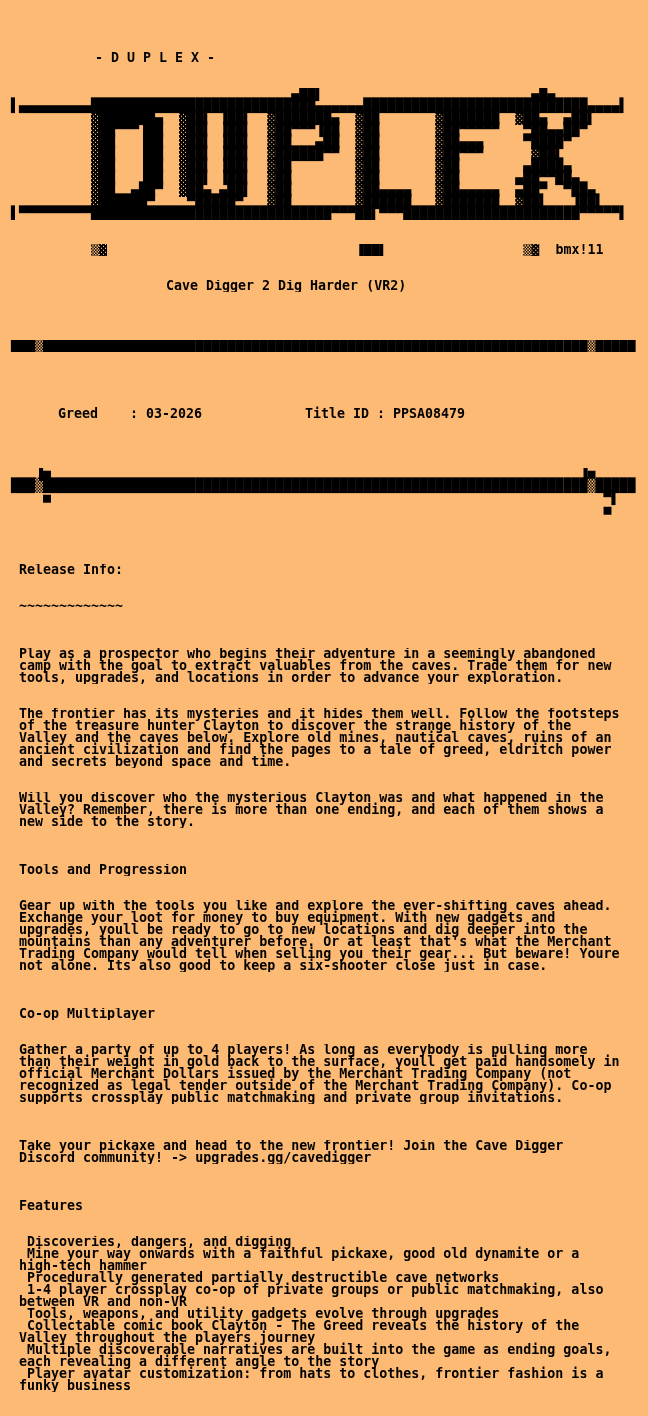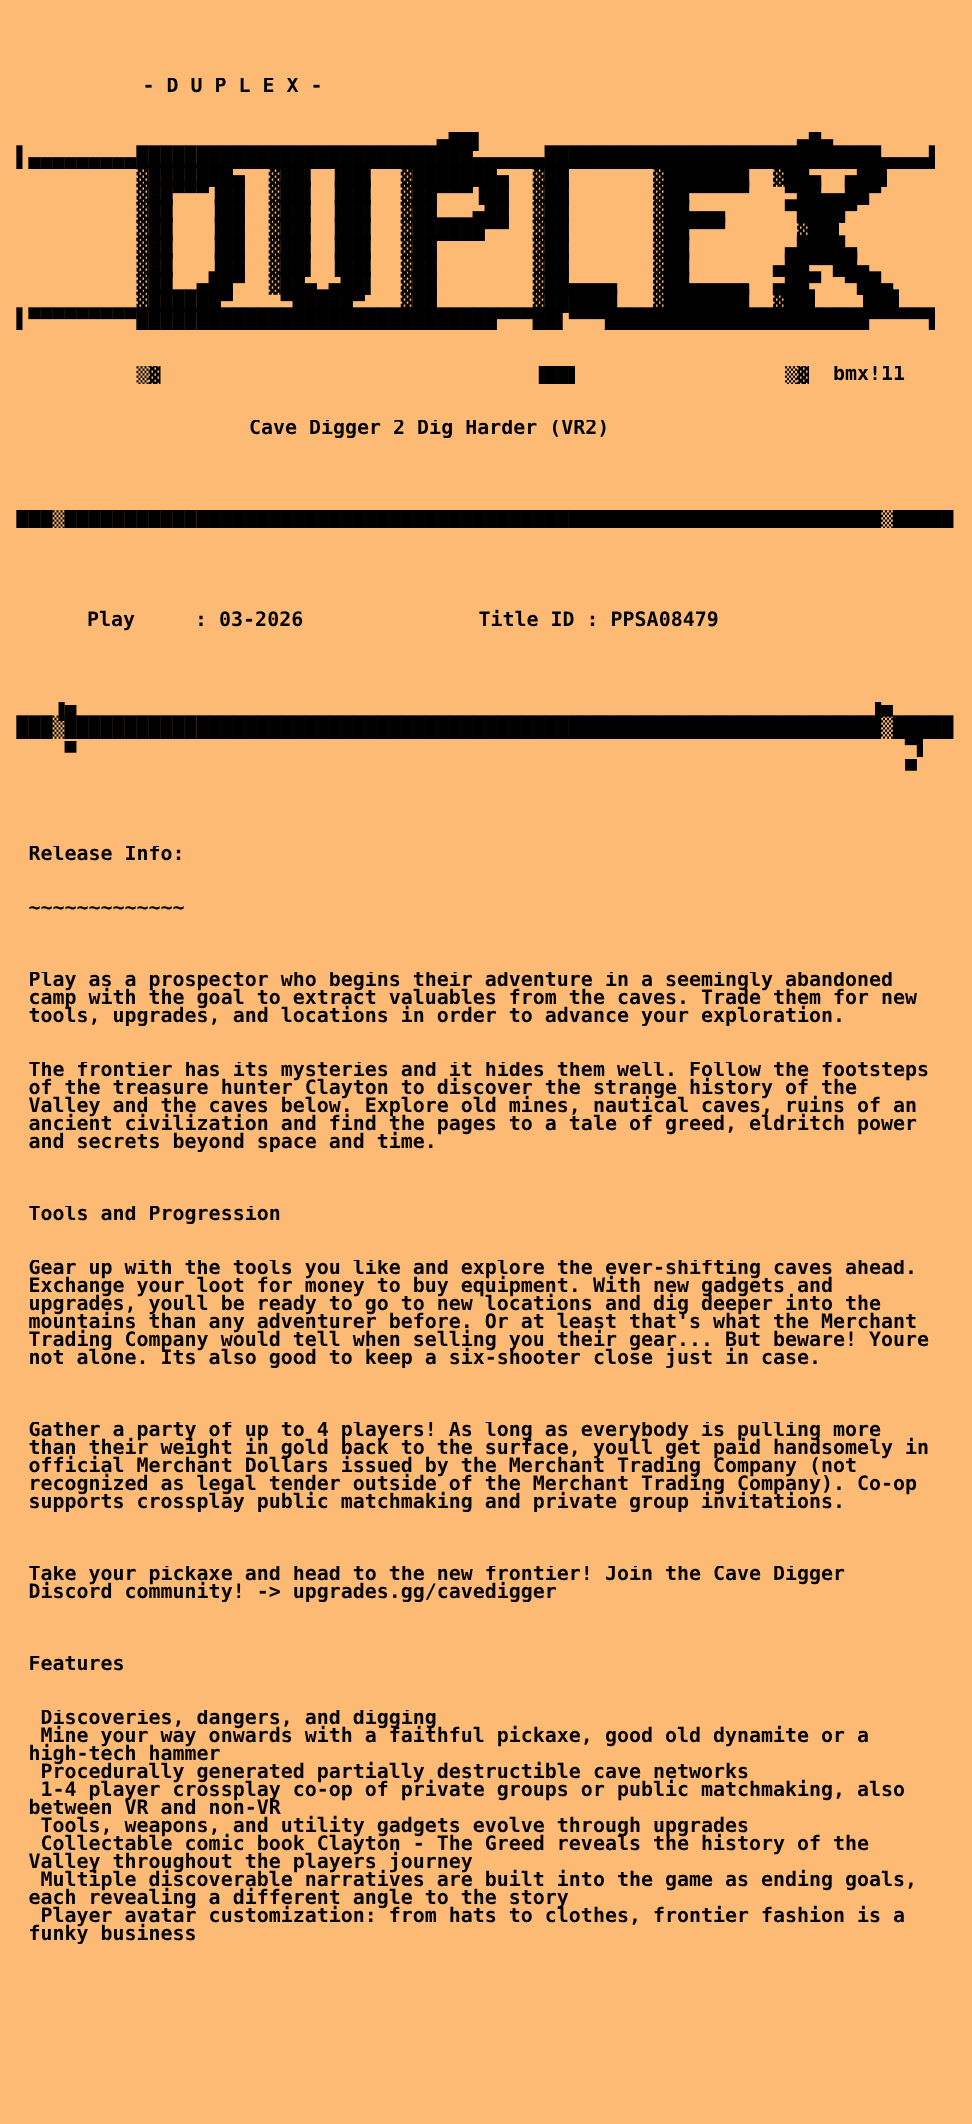--- a/index.html
+++ b/index.html
@@ -14,21 +14,21 @@
   }
   .nfo pre{margin:0;font:inherit;white-space:pre;overflow:hidden;}
   .mt4{margin-top:4px}.mt8{margin-top:8px}.mt12{margin-top:12px}
   .mt16{margin-top:16px}.mt24{margin-top:24px}.mt26{margin-top:26px}
   .indent{padding-left:16px}
   .tagline{padding-left:92px}
   .title-line{padding-left:163px}
   .squiggle{line-height:7px;padding-left:16px}
   .info-row{position:relative;height:12px;padding-left:55px;white-space:pre}
   .ilbl{display:inline-block;width:9ch}
-  .col2{position:absolute;left:316px;top:0;white-space:pre}
+  .col2{position:absolute;left:302px;top:0;white-space:pre}
   .link{text-decoration:none;color:#000000}
 </style>
 </head>
 <body>
 
 <div class="nfo">
 
   
   <pre class="tagline mt26">- D U P L E X -</pre>
   <pre>                                    ▄██▌                          ▄█▄
@@ -42,49 +42,53 @@
            ▓██  ▄██▀  ▓██▄ ▄██▌  ▓██        ▓██▄▄▄▄   ▓██▄▄▄▄▄  ▄██▀  ▀██▄
            ▓██████▀    ▀█████▀   ▓██        ▓██████   ▓███████  ▓██▌   ▐██▌
  ▌▀▀▀▀▀▀▀▀▀██████████████████████████████▀▀▀██▌▀▀▀██████████████████████▀▀▀▀▀▌</pre>
   <pre><span>           ▒▓                               ▐██▌                 ▒▓  </span><span>bmx!11</span></pre>
   <pre class="title-line mt12">Cave Digger 2 Dig Harder (VR2)</pre>
 
   
   <pre class="mt12"> ███▒████████████████████████████████████████████████████████████████████▒█████</pre>
 
   
-  <div class="info-row mt8"><span class="ilbl">Play</span><span>: </span><span>03-2026</span><span class="col2"><span class="ilbl">Title ID</span><span>: </span><span>PPSA08479</span></span></div>
+  <div class="info-row mt8"><span class="ilbl">Greed</span><span>: </span><span>03-2026</span><span class="col2"><span class="ilbl">Title ID</span><span>: </span><span>PPSA08479</span></span></div>
 
   
   <pre class="mt4">    ▐■                                                                  ▐■
  ███▒████████████████████████████████████████████████████████████████████▒█████
      ■                                                                     ▀▌
                                                                            ■</pre>
 
   
   <pre class="indent mt8">Release Info:</pre>
   <pre class="squiggle">~~~~~~~~~~~~~</pre>
 
   <pre class="indent mt16">Play as a prospector who begins their adventure in a seemingly abandoned
 camp with the goal to extract valuables from the caves. Trade them for new
 tools, upgrades, and locations in order to advance your exploration.</pre>
   <pre class="indent mt24">The frontier has its mysteries and it hides them well. Follow the footsteps
 of the treasure hunter Clayton to discover the strange history of the
 Valley and the caves below. Explore old mines, nautical caves, ruins of an
 ancient civilization and find the pages to a tale of greed, eldritch power
 and secrets beyond space and time.</pre>
+  <pre class="indent mt24">Will you discover who the mysterious Clayton was and what happened in the
+Valley? Remember, there is more than one ending, and each of them shows a
+new side to the story.</pre>
 
   <pre class="indent mt24">Tools and Progression</pre>
   <pre class="indent mt12">Gear up with the tools you like and explore the ever-shifting caves ahead.
 Exchange your loot for money to buy equipment. With new gadgets and
 upgrades, youll be ready to go to new locations and dig deeper into the
 mountains than any adventurer before. Or at least that's what the Merchant
 Trading Company would tell when selling you their gear... But beware! Youre
 not alone. Its also good to keep a six-shooter close just in case.</pre>
 
+  <pre class="indent mt24">Co-op Multiplayer</pre>
   <pre class="indent mt12">Gather a party of up to 4 players! As long as everybody is pulling more
 than their weight in gold back to the surface, youll get paid handsomely in
 official Merchant Dollars issued by the Merchant Trading Company (not
 recognized as legal tender outside of the Merchant Trading Company). Co-op
 supports crossplay public matchmaking and private group invitations.</pre>
 
   <pre class="indent mt24"><span>Take your pickaxe and head to the new frontier! Join the Cave Digger</span>
 <span>Discord community! -&gt; </span><span class="link">upgrades.gg/cavedigger</span></pre>
 
   <pre class="indent mt24">Features</pre>

